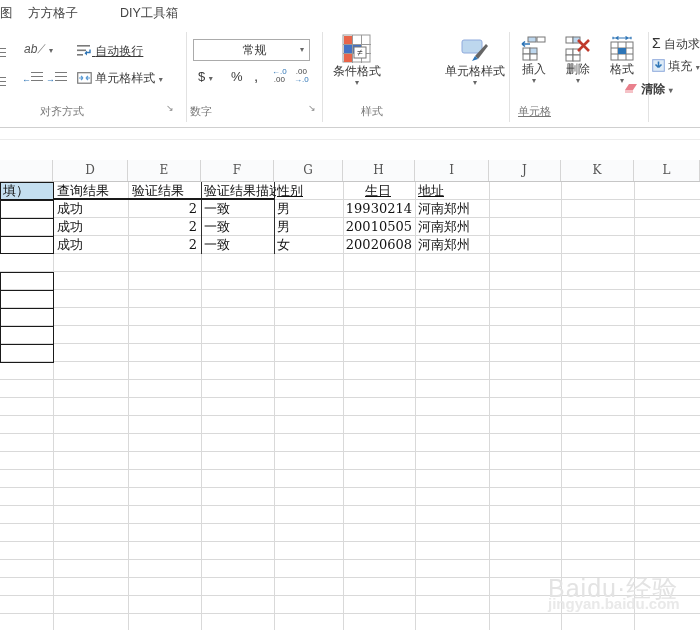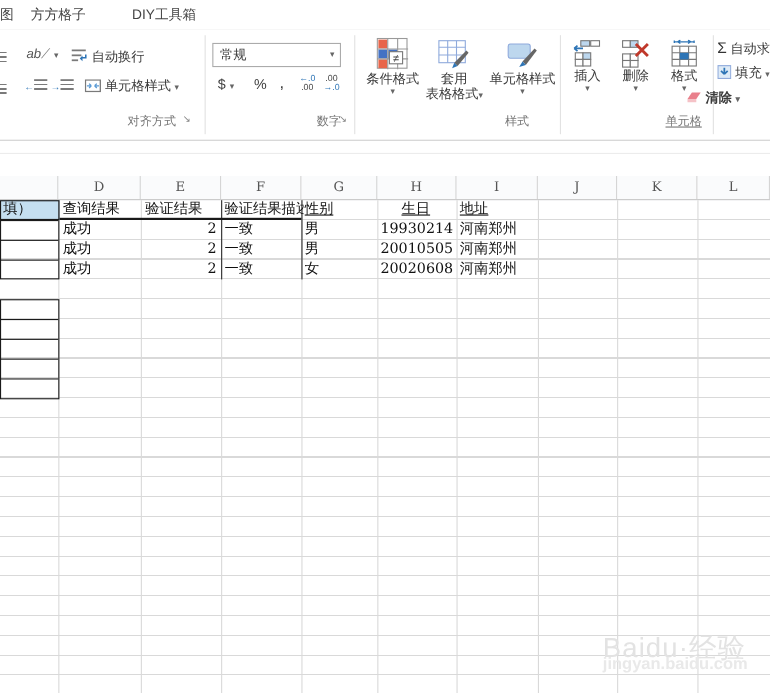--- a/index.html
+++ b/index.html
@@ -7,21 +7,21 @@
        font-family:"Liberation Sans",sans-serif;color:#3b3b3b;}
   .abs{position:absolute;}
   
   .tabbar{position:absolute;left:0;top:0;width:700px;height:27px;background:#fff;
           border-bottom:1px solid #d9d9d9;}
   .tab{position:absolute;top:0;height:26px;line-height:26px;font-size:12.5px;color:#444;white-space:nowrap;}
   
   .ribbon{position:absolute;left:0;top:27px;width:700px;height:100px;background:#fff;
           border-bottom:1px solid #cfcfcf;}
   .gsep{position:absolute;top:5px;height:90px;width:1px;background:#e2e2e2;}
-  .glabel{position:absolute;top:77px;height:14px;line-height:14px;font-size:11px;color:#777;text-align:right;}
+  .glabel{position:absolute;top:77px;height:14px;line-height:14px;font-size:11px;color:#777;text-align:left;}
   .launcher{position:absolute;top:76px;font-size:9px;color:#888;line-height:10px;}
   .rbtn{position:absolute;font-size:12px;color:#3b3b3b;white-space:nowrap;cursor:default;}
   .bigbtn{position:absolute;top:5px;width:58px;height:70px;text-align:center;font-size:12px;color:#3b3b3b;}
   .bigbtn .lbl{line-height:14px;}
   .dd{font-size:8px;color:#666;}
   .lineicon{display:inline-block;width:12px;height:10px;
             background:repeating-linear-gradient(to bottom,#7a7a7a 0 1.5px,transparent 1.5px 4px);}
   .selectbox{position:absolute;left:193px;top:12px;width:117px;height:22px;border:1px solid #abababa9;
              background:#fff;font-size:12px;line-height:20px;box-sizing:border-box;}
   .decbtn{position:absolute;font-size:8px;line-height:8px;color:#444;text-align:center;}
@@ -74,21 +74,21 @@
       <span class="dd">▾</span>
     </span>
 
     <span class="rbtn" style="left:22px;top:44px;">
       <span style="color:#2E75B6;font-size:9px;">←</span><span class="lineicon"></span>
     </span>
     <span class="rbtn" style="left:46px;top:44px;">
       <span style="color:#2E75B6;font-size:9px;">→</span><span class="lineicon"></span>
     </span>
 
-    <span class="rbtn" style="left:65px;top:16px;">
+    <span class="rbtn" style="left:77px;top:16px;text-decoration:underline;">
       <svg width="15" height="13" viewBox="0 0 15 13" style="display:inline-block;vertical-align:-2px;">
         <rect x="0" y="1" width="13" height="1.6" fill="#7a7a7a"></rect>
         <rect x="0" y="5.5" width="9" height="1.6" fill="#7a7a7a"></rect>
         <rect x="0" y="10" width="6" height="1.6" fill="#7a7a7a"></rect>
         <path d="M13 5.5 v3 h-4" stroke="#2E75B6" fill="none" stroke-width="1.4"></path>
         <path d="M10 6.5 L7.5 9.2 L10 11.6 Z" fill="#2E75B6"></path>
       </svg>
       <span>自动换行</span>
     </span>
 
@@ -99,21 +99,21 @@
         <path d="M13 6 h-4 M9 6 l2-2 M9 6 l2 2" stroke="#5B9BD5" stroke-width="1.2" fill="none"></path>
       </svg>
       <span>单元格样式</span>
       <span class="dd">▾</span>
     </span>
 
     <span class="glabel" style="left:40px;width:120px;">对齐方式</span>
     <span class="launcher" style="left:166px;">↘</span>
     <div class="gsep" style="left:186px;"></div>
 
-    <div class="selectbox" style="border:1px solid #ababab;">
+    <div class="selectbox" style="border:1px solid #ababab;text-align:center;">
       <span style="padding-left:6px;">常规</span>
       <span class="dd" style="position:absolute;right:5px;top:0;line-height:20px;">▾</span>
     </div>
     <span class="rbtn" style="left:198px;top:42px;font-size:13px;">
       <span>$</span>
       <span class="dd">▾</span>
     </span>
     <span class="rbtn" style="left:231px;top:42px;font-size:13px;">%</span>
     <span class="rbtn" style="left:254px;top:40px;font-size:15px;">,</span>
     <span class="decbtn" style="left:272px;top:41px;">
@@ -139,33 +139,20 @@
         <line x1="19.5" y1="1" x2="19.5" y2="29" stroke="#999"></line>
         <line x1="1" y1="10.5" x2="29" y2="10.5" stroke="#999"></line>
         <line x1="1" y1="19.5" x2="29" y2="19.5" stroke="#999"></line>
         <rect x="12" y="13" width="12" height="11" fill="#fff" stroke="#777"></rect>
         <text x="18" y="22" font-size="10" fill="#444" text-anchor="middle">≠</text>
       </svg>
       <div class="lbl">条件格式</div>
       <div class="dd">▾</div>
     </div>
 
-    <div class="bigbtn" style="left:384px;">
-      <svg width="30" height="30" viewBox="0 0 30 30" style="margin:2px auto 0;">
-        <rect x="1" y="3" width="24" height="20" fill="#fff" stroke="#8FAADC"></rect>
-        <line x1="1" y1="9" x2="25" y2="9" stroke="#8FAADC"></line>
-        <line x1="1" y1="16" x2="25" y2="16" stroke="#8FAADC"></line>
-        <line x1="9" y1="3" x2="9" y2="23" stroke="#8FAADC"></line>
-        <line x1="17" y1="3" x2="17" y2="23" stroke="#8FAADC"></line>
-        <path d="M28 14 L18 26 L15 23 L26 12 Z" fill="#666"></path>
-        <path d="M15 23 L18 26 L13 28 Z" fill="#2E75B6"></path>
-      </svg>
-      <div class="lbl">套用</div>
-      <div class="lbl"><span>表格格式</span><span class="dd">▾</span></div>
-    </div>
 
     <div class="bigbtn" style="left:444px;width:62px;">
       <svg width="30" height="30" viewBox="0 0 30 30" style="margin:2px auto 0;">
         <rect x="2" y="6" width="20" height="13" rx="2" fill="#BDD7EE" stroke="#8FAADC"></rect>
         <path d="M28 12 L18 25 L15 22 L26 10 Z" fill="#666"></path>
         <path d="M15 22 L18 25 L12 27 Z" fill="#2E75B6"></path>
       </svg>
       <div class="lbl">单元格样式</div>
       <div class="dd">▾</div>
     </div>

